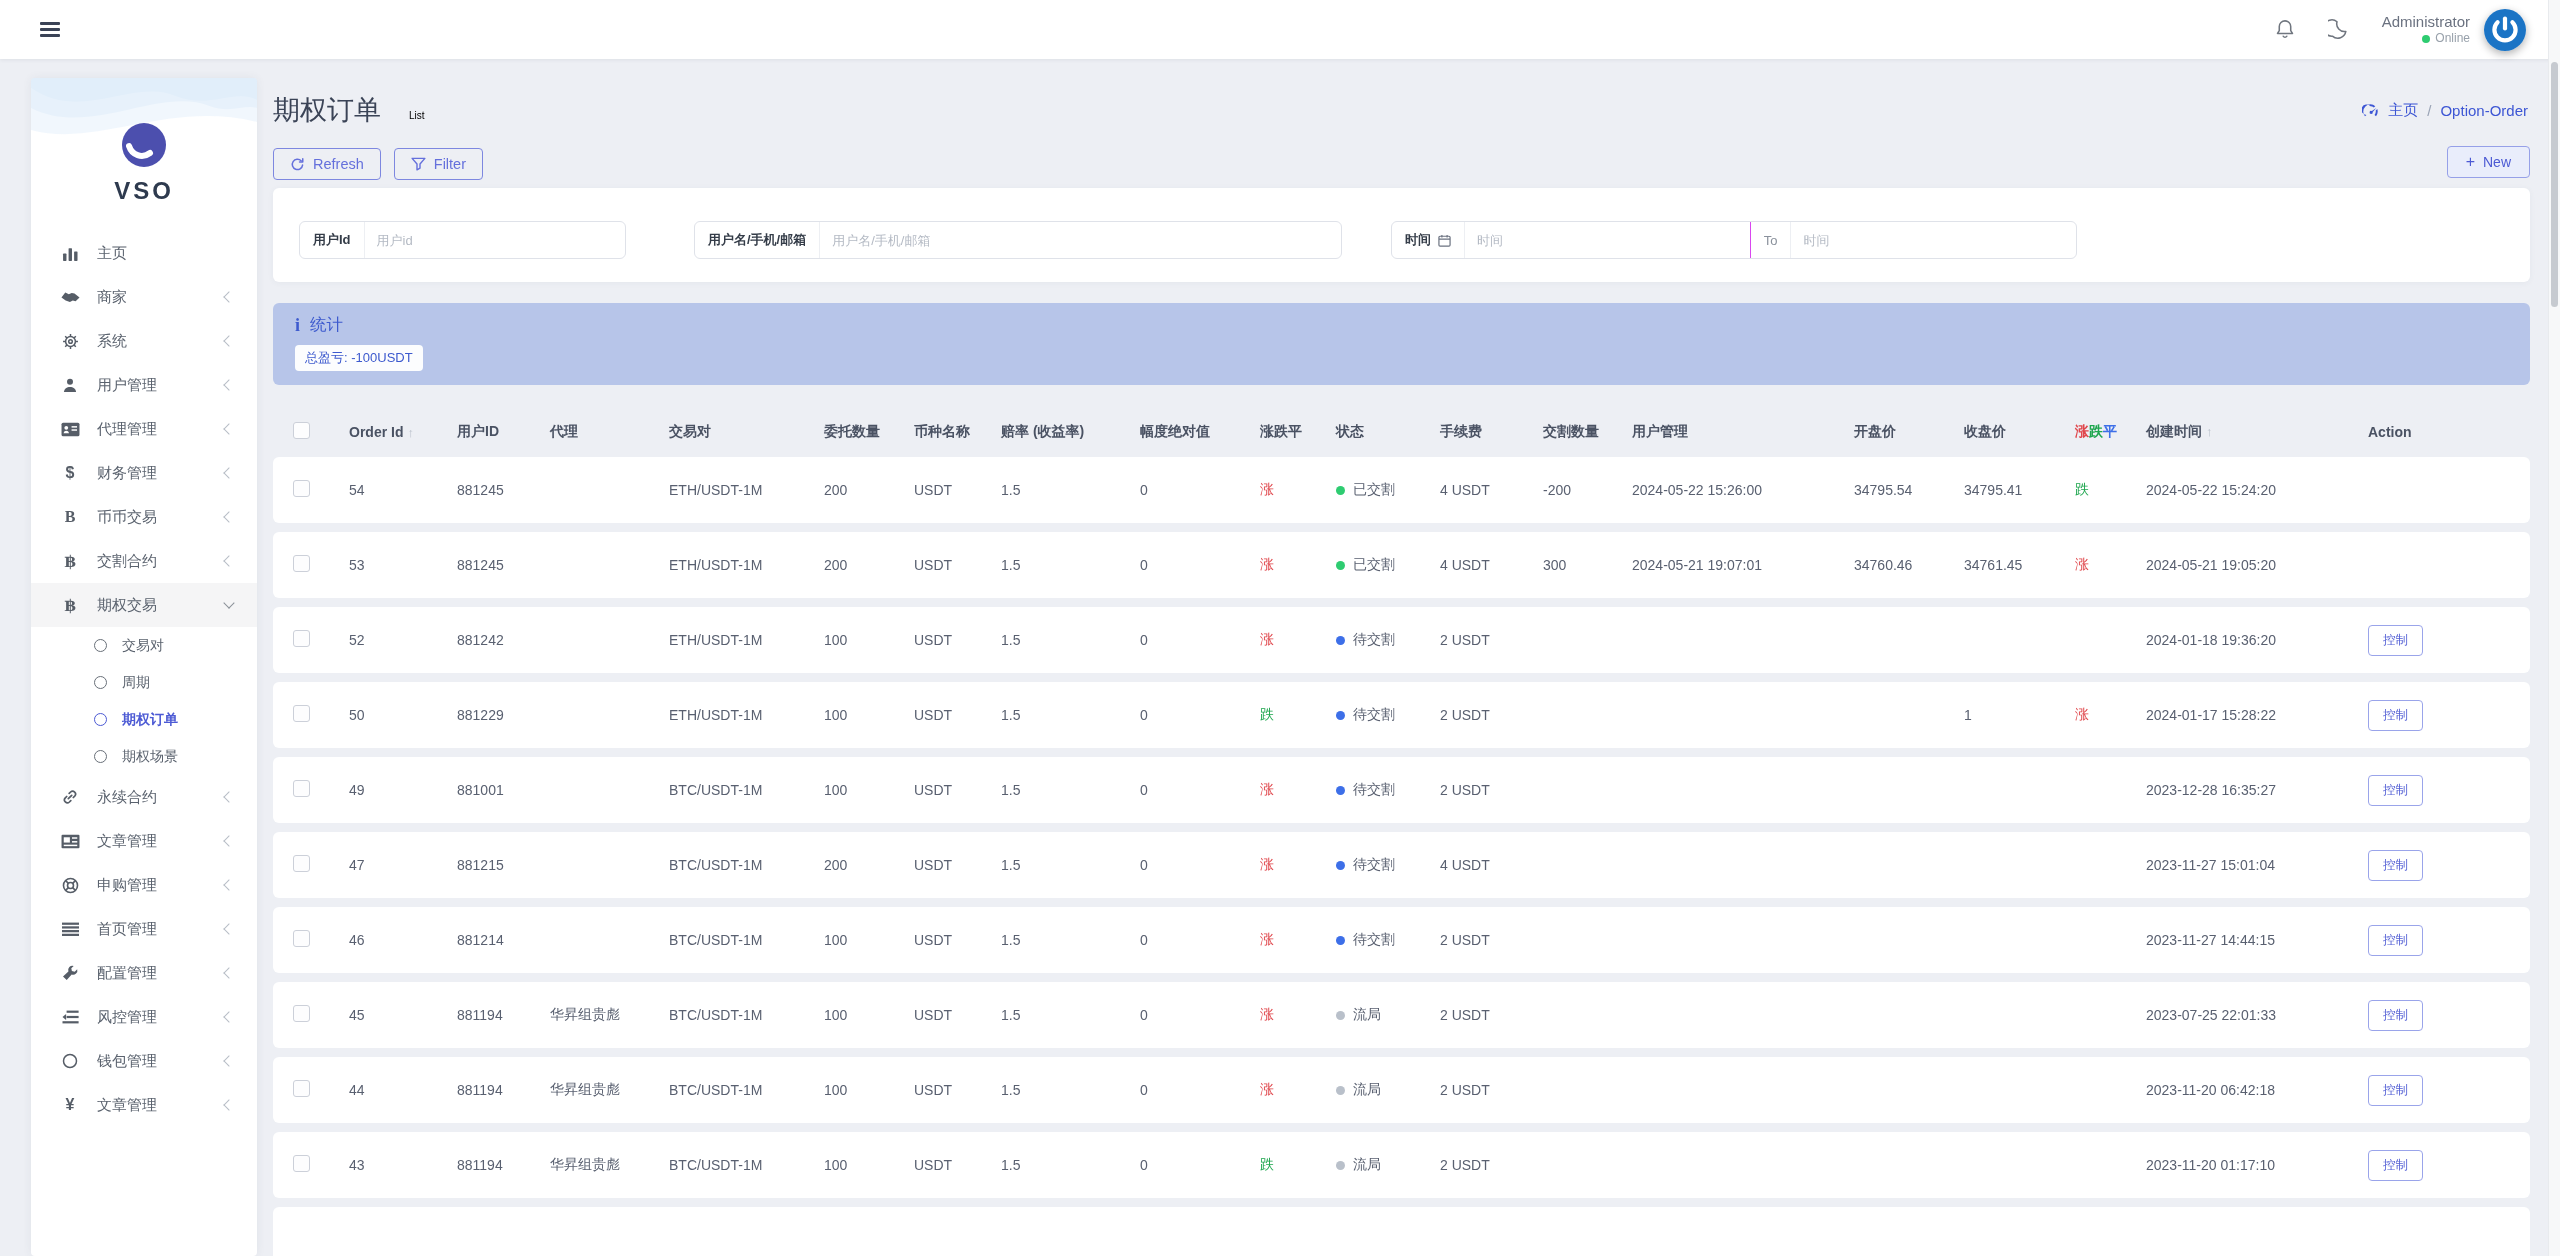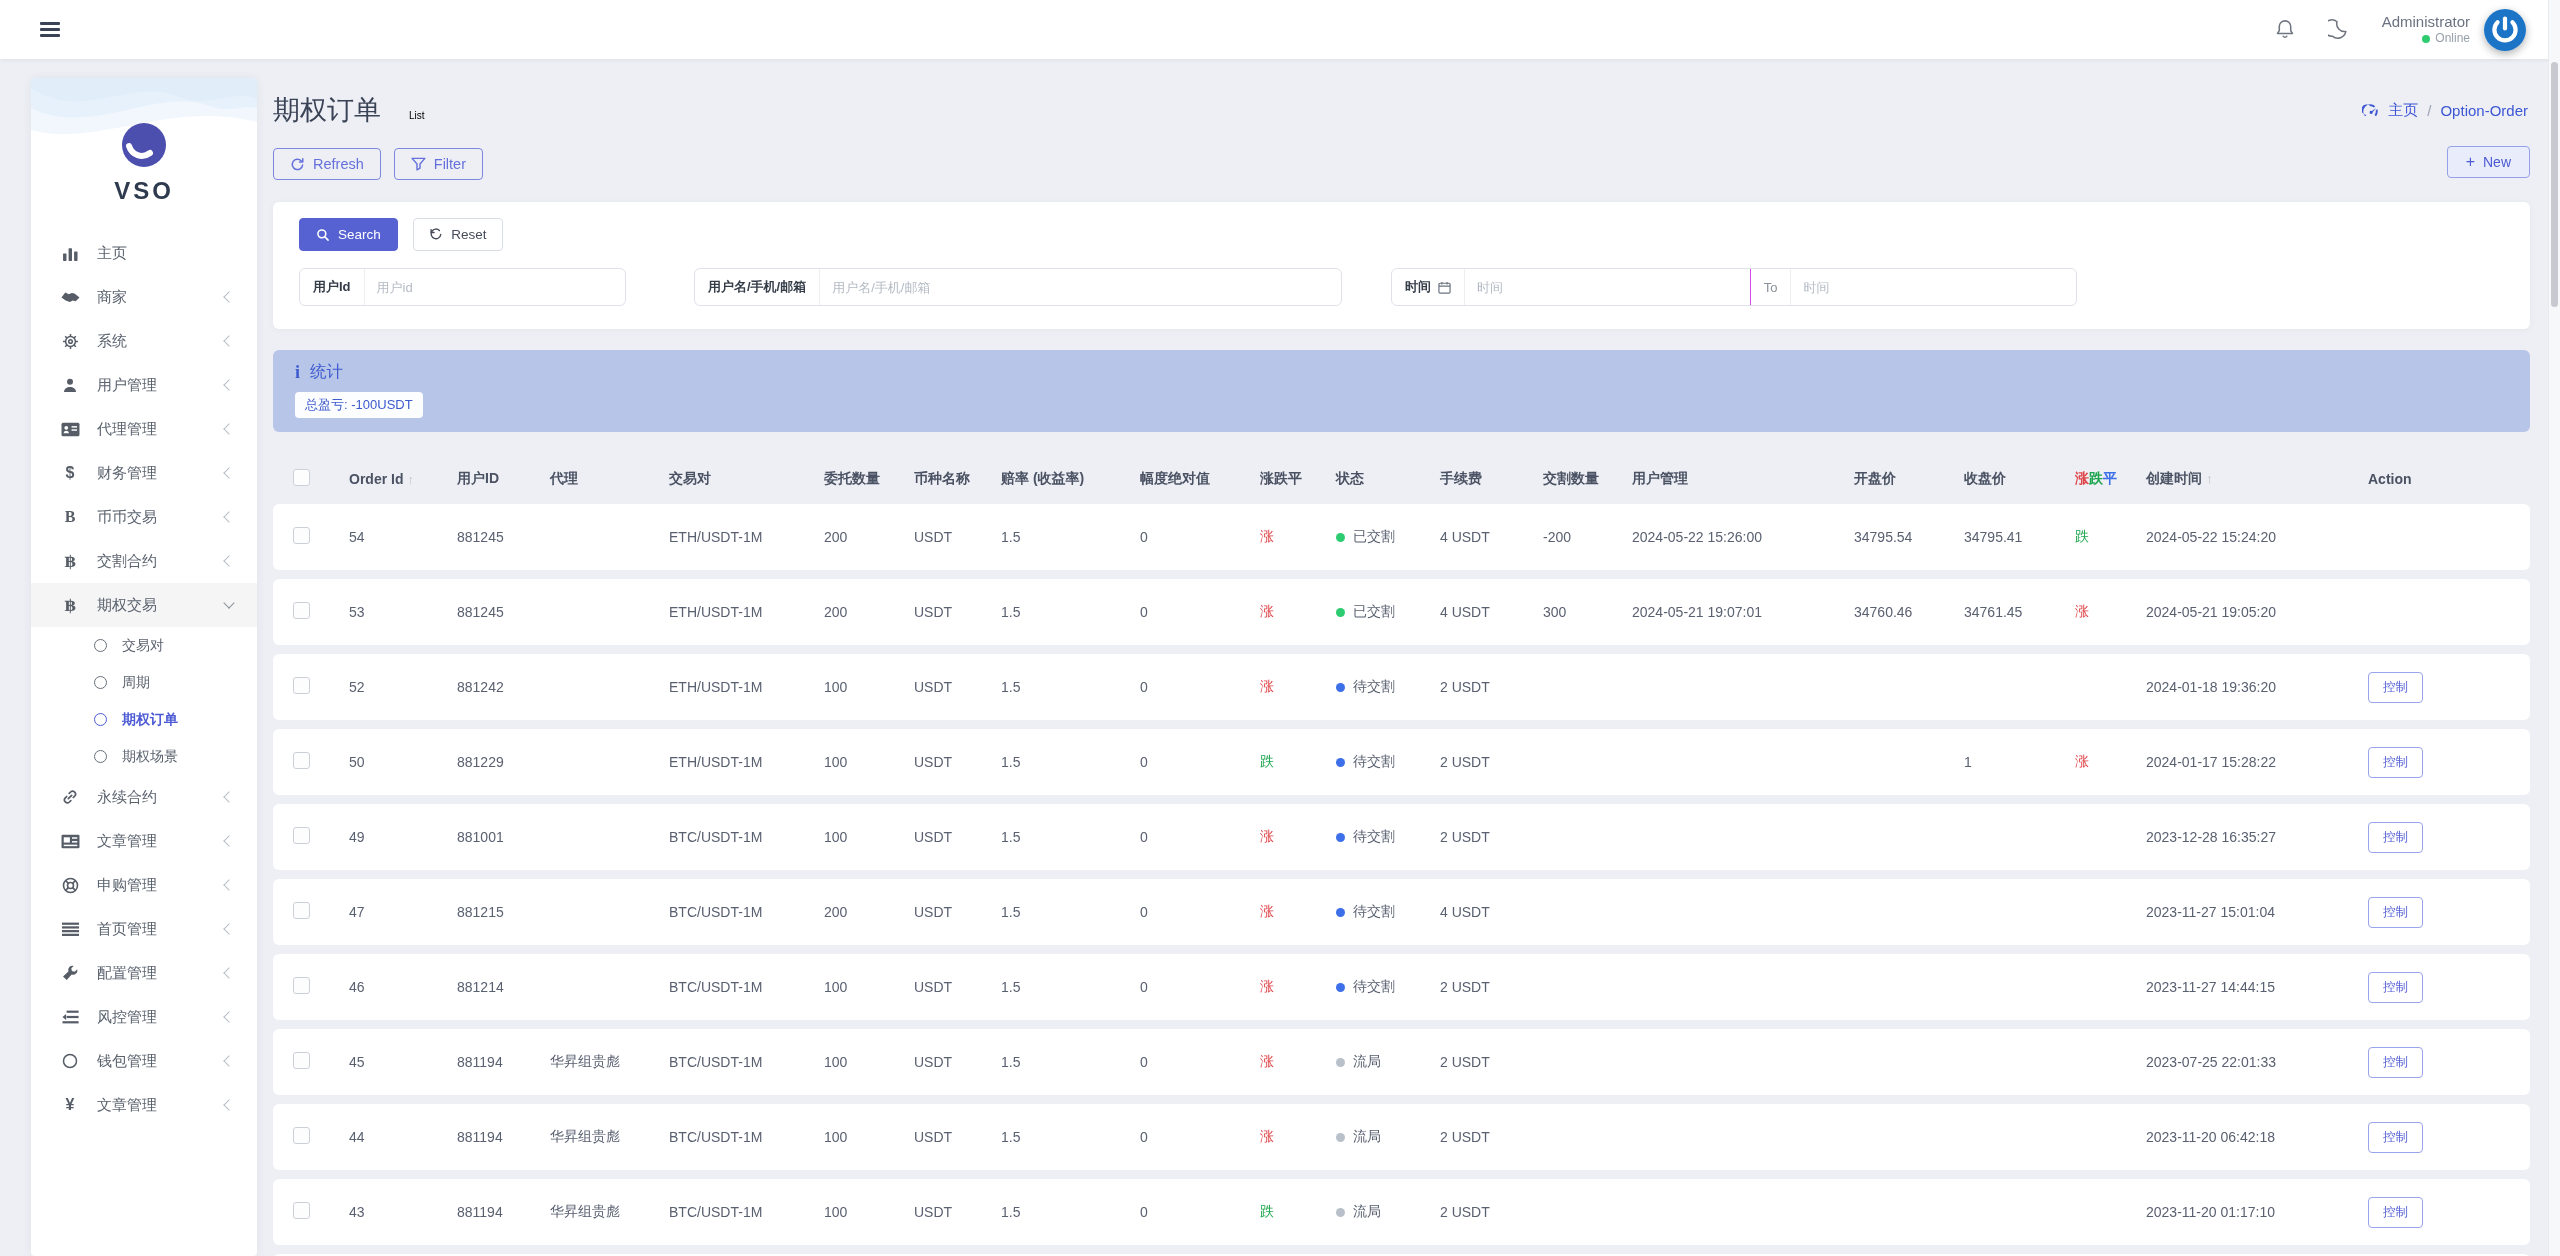--- a/index.html
+++ b/index.html
@@ -50,21 +50,21 @@
   .nav-sub.active .circ{ border-color:#4c5ad4; }
   
   main{ flex:1; min-width:0; }
   .page-head{ display:flex; justify-content:space-between; align-items:center; margin:14px 2px 20px 0; }
   h1{ font-size:27px; font-weight:500; color:#3a4356; margin:0; display:inline; }
   .subtitle{ font-size:10px; color:#000000; margin-left:28px; }
   .breadcrumb{ display:flex; align-items:center; gap:9px; font-size:15px; }
   .breadcrumb .crumb{ color:#3d56d4; cursor:pointer; }
   .breadcrumb .sep{ color:#9aa3b5; }
   .bc-ic{ color:#3d56d4; display:flex; }
-  .toolbar{ display:flex; gap:13px; margin-bottom:22px; position:relative; }
+  .toolbar{ display:flex; gap:13px; margin-bottom:8px; position:relative; }
   .btn{ display:inline-flex; align-items:center; gap:8px; font-size:14.5px; border-radius:4px; cursor:pointer; }
   .btn svg{ flex:none; }
   .btn-outline{ border:1px solid #7d87e0; color:#6570dc; background:transparent; padding:7px 16px; }
   .btn-new{ position:absolute; right:0; top:-2px; border:1px solid #96a0e8; background:#e9edfb; color:#4c5ad4; padding:7px 18px; font-size:14px; }
   .plus{ font-size:16px; line-height:1; }
   
   .search-card{ background:#fff; border-radius:6px; box-shadow:0 1px 6px rgba(60,70,90,.05); padding:16px 26px 23px; }
   .btn-primary{ background:#5661d2; color:#fff; border:1px solid #5661d2; padding:8px 16px; font-size:13.5px; }
   .btn-reset{ border:1px solid #d9dde4; background:#fff; color:#454c57; padding:8px 15px; font-size:13.5px; margin-left:11px; }
   .filters{ display:flex; margin-top:17px; }
@@ -370,36 +370,20 @@
           </svg>
         <span>Filter</span>
       </button>
       <button class="btn btn-new">
         <span class="plus">+</span>
         <span>New</span>
       </button>
     </div>
 
     <div class="search-card">
-      <div>
-        <button class="btn btn-primary">
-          <svg viewBox="0 0 16 16" width="14" height="14" fill="none" stroke="#fff" stroke-width="1.8" stroke-linecap="round">
-              <circle cx="6.7" cy="6.7" r="4.5"></circle>
-              <path d="M10.2 10.2l3.6 3.6"></path>
-            </svg>
-          <span>Search</span>
-        </button>
-        <button class="btn btn-reset">
-          <svg viewBox="0 0 16 16" width="14" height="14" fill="none" stroke="currentColor" stroke-width="1.6" stroke-linecap="round">
-              <path d="M2.6 8.6a5.5 5.5 0 111.5 4.5" transform="rotate(180 8 8)"></path>
-              <path d="M2.4 1.8v3.4h3.4" stroke-linejoin="round"></path>
-            </svg>
-          <span>Reset</span>
-        </button>
-      </div>
       <div class="filters">
         <div class="input-group g1">
           <span class="ig-label">用户Id</span>
           <input class="ig-input" placeholder="用户id" style="">
         </div>
         <div class="input-group g2">
           <span class="ig-label">用户名/手机/邮箱</span>
           <input class="ig-input" placeholder="用户名/手机/邮箱" style="">
         </div>
         <div class="input-group g3">

